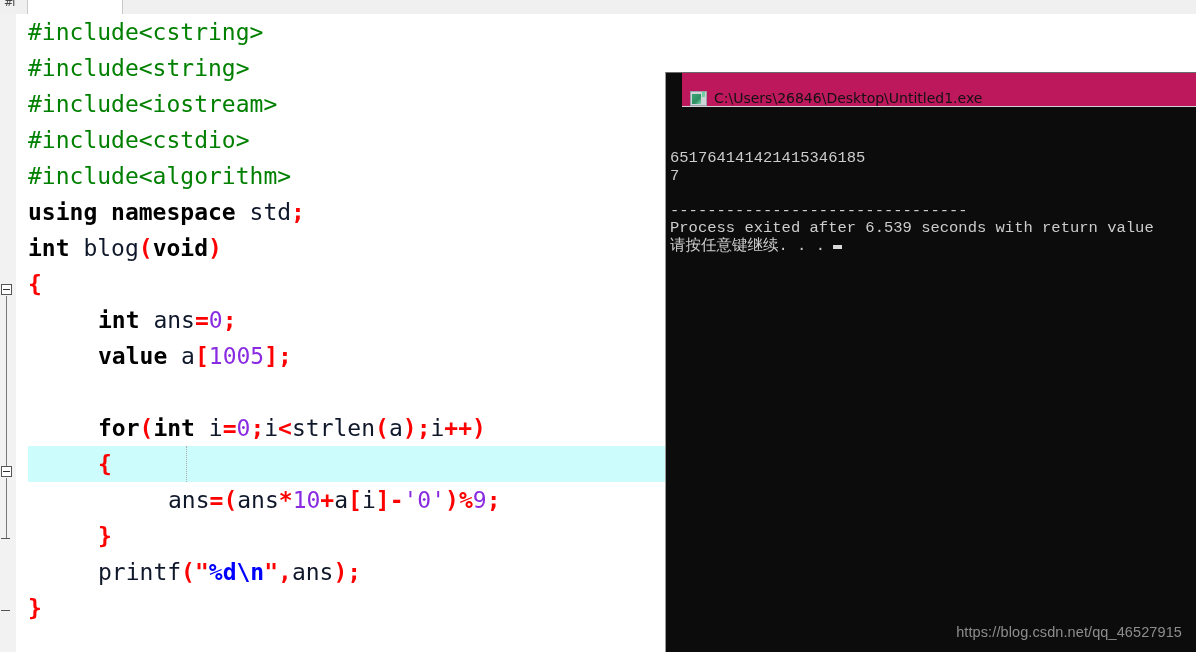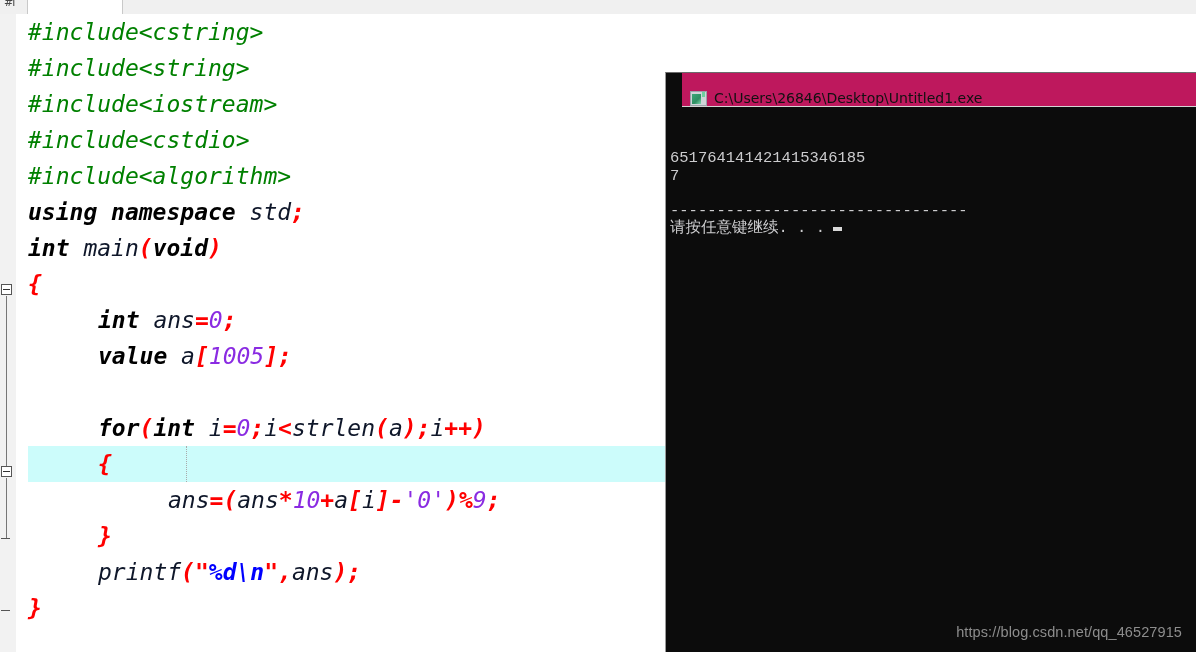--- a/index.html
+++ b/index.html
@@ -135,21 +135,20 @@
     left: 0;
     width: 1168px;
     height: 36px;
     white-space: pre;
     box-sizing: border-box;
   }
   .cline .txt {
     position: relative;
     display: inline-block;
     padding-left: 0px;
-    font-style: italic;
   }
   .cline.hl {
     background: #ccfcfb;
   }
   .indent-guide {
     position: absolute;
     left: 158px;
     width: 1px;
     height: 36px;
     background: transparent;
@@ -288,21 +287,21 @@
     <div class="fold-end" style="top:524px;"></div>
     <div class="fold-end" style="top:596px;"></div>
 
     <div class="code-area">
         <div class="cline" style="top: 0px;"><span class="txt" style="padding-left: 0px;"><span class="t-pre">#include&lt;cstring&gt;</span></span></div>
         <div class="cline" style="top: 72px;"><span class="txt" style="padding-left: 0px;"><span class="t-pre">#include&lt;iostream&gt;</span></span></div>
         <div class="cline" style="top: 36px;"><span class="txt" style="padding-left: 0px;"><span class="t-pre">#include&lt;string&gt;</span></span></div>
         <div class="cline" style="top: 108px;"><span class="txt" style="padding-left: 0px;"><span class="t-pre">#include&lt;cstdio&gt;</span></span></div>
         <div class="cline" style="top: 144px;"><span class="txt" style="padding-left: 0px;"><span class="t-pre">#include&lt;algorithm&gt;</span></span></div>
         <div class="cline" style="top: 180px;"><span class="txt" style="padding-left: 0px;"><span class="t-kw">using namespace </span><span class="t-id">std</span><span class="t-op">;</span></span></div>
-        <div class="cline" style="top: 216px;"><span class="txt" style="padding-left: 0px;"><span class="t-kw">int </span><span class="t-id">main</span><span class="t-op">(</span><span class="t-kw">void</span><span class="t-op">)</span></span></div>
+        <div class="cline" style="top: 216px;"><span class="txt" style="padding-left: 0px;"><span class="t-kw">int </span><span class="t-id">blog</span><span class="t-op">(</span><span class="t-kw">void</span><span class="t-op">)</span></span></div>
         <div class="cline" style="top: 252px;"><span class="txt" style="padding-left: 0px;"><span class="t-brace">{</span></span></div>
         <div class="cline" style="top: 288px;"><span class="txt" style="padding-left: 70px;"><span class="t-kw">int </span><span class="t-id">ans</span><span class="t-op">=</span><span class="t-num">0</span><span class="t-op">;</span></span></div>
         <div class="cline" style="top: 324px;"><span class="txt" style="padding-left: 70px;"><span class="t-kw">value </span><span class="t-id">a</span><span class="t-op">[</span><span class="t-num">1005</span><span class="t-op">]</span><span class="t-op">;</span></span></div>
         <div class="cline" style="top: 396px;"><span class="txt" style="padding-left: 70px;"><span class="t-kw">for</span><span class="t-op">(</span><span class="t-kw">int </span><span class="t-id">i</span><span class="t-op">=</span><span class="t-num">0</span><span class="t-op">;</span><span class="t-id">i</span><span class="t-op">&lt;</span><span class="t-id">strlen</span><span class="t-op">(</span><span class="t-id">a</span><span class="t-op">)</span><span class="t-op">;</span><span class="t-id">i</span><span class="t-op">++)</span></span></div>
         <div class="cline hl" style="top: 432px;"><div class="indent-guide"></div><span class="txt" style="padding-left: 70px;"><span class="t-brace">{</span></span></div>
         <div class="cline" style="top: 468px;"><span class="txt" style="padding-left: 140px;"><span class="t-id">ans</span><span class="t-op">=(</span><span class="t-id">ans</span><span class="t-op">*</span><span class="t-num">10</span><span class="t-op">+</span><span class="t-id">a</span><span class="t-op">[</span><span class="t-id">i</span><span class="t-op">]</span><span class="t-op">-</span><span class="t-chr">'0'</span><span class="t-op">)%</span><span class="t-num">9</span><span class="t-op">;</span></span></div>
         <div class="cline" style="top: 504px;"><span class="txt" style="padding-left: 70px;"><span class="t-brace">}</span></span></div>
         <div class="cline" style="top: 540px;"><span class="txt" style="padding-left: 70px;"><span class="t-id">printf</span><span class="t-op">(</span><span class="t-op">"</span><span class="t-str">%d\n</span><span class="t-op">"</span><span class="t-op">,</span><span class="t-id">ans</span><span class="t-op">)</span><span class="t-op">;</span></span></div>
         <div class="cline" style="top: 576px;"><span class="txt" style="padding-left: 0px;"><span class="t-brace">}</span></span></div>
       </div>
@@ -315,19 +314,20 @@
         <span class="scr"></span>
         <span class="tabtop"></span>
       </div>
       <div class="console-title-text">C:\Users\26846\Desktop\Untitled1.exe</div>
     </div>
     <div class="console-body">
         <div class="console-line">651764141421415346185</div>
         <div class="console-line">7</div>
         <div class="console-line blank">&nbsp;</div>
         <div class="console-line">--------------------------------</div>
+        <div class="console-line">Process exited after 6.539 seconds with return value</div>
         <div class="console-line">请按任意键继续. . .<span class="cursor-block"></span></div>
       </div>
 
     <div class="watermark">https://blog.csdn.net/qq_46527915</div>
   </div>
 
 </div>
 
 </body></html>

